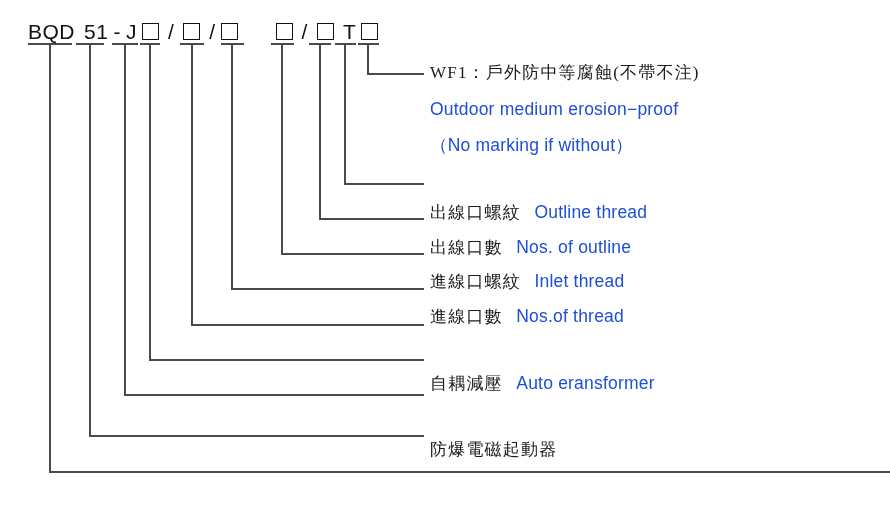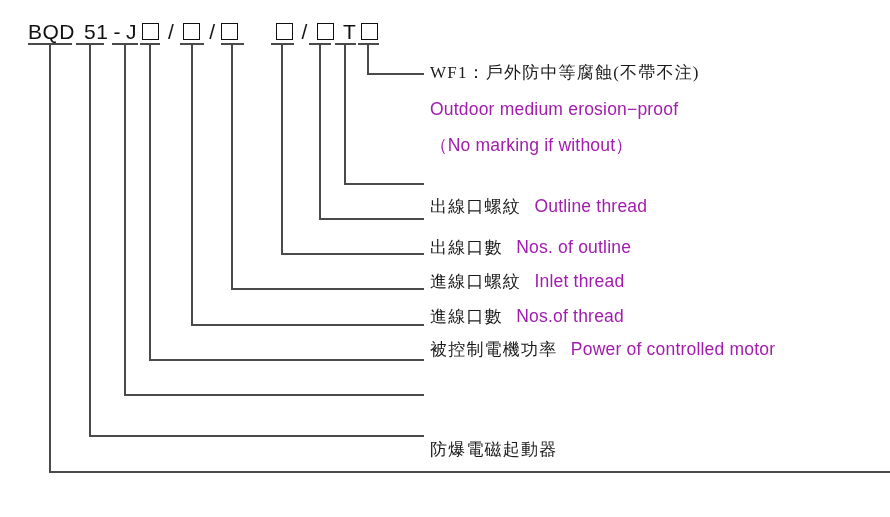--- a/index.html
+++ b/index.html
@@ -71,29 +71,29 @@
   }
   .desc-cn {
     font-family: Liberation Serif, serif;
     font-size: 17px;
     color: #1a1a1a;
     letter-spacing: 1.2px;
   }
   .desc-en {
     font-family: "Liberation Sans", "DejaVu Sans", sans-serif;
     font-size: 17.5px;
-    color: #a21caf;
+    color: #1d4ed8;
     letter-spacing: 0.2px;
   }
   .desc-cn + .desc-en { margin-left: 9px; }
   .row-wf  { top: 64px; }
   .row-wf2 { top: 101px; }
   .row-wf3 { top: 137px; }
   .row-4   { top: 170px; }
-  .row-5   { top: 198px; }
+  .row-5   { top: 204px; }
   .row-6   { top: 239px; }
   .row-7   { top: 273px; }
   .row-8   { top: 308px; }
   .row-9   { top: 341px; }
   .row-10  { top: 375px; }
   .row-11  { top: 409px; }
   .row-12  { top: 441px; }
   .row-13  { top: 476px; }
 </style>
 </head>
@@ -193,25 +193,25 @@
   <div class="desc-row row-7">
     <span class="desc-cn">進線口螺紋</span>
     <span class="desc-en">Inlet thread</span>
   </div>
 
   <div class="desc-row row-8">
     <span class="desc-cn">進線口數</span>
     <span class="desc-en">Nos.of thread</span>
   </div>
 
-  <div class="desc-row row-9">
-    <span class="desc-cn">被控制電機功率</span>
-    <span class="desc-en">Power of controlled motor</span>
-  </div>
-
+
+  <div class="desc-row row-10">
+    <span class="desc-cn">自耦減壓</span>
+    <span class="desc-en">Auto eransformer</span>
+  </div>
 
 
   <div class="desc-row row-12">
     <span class="desc-cn">防爆電磁起動器</span>
   </div>
 
 
 </div>
 
 </body></html>

